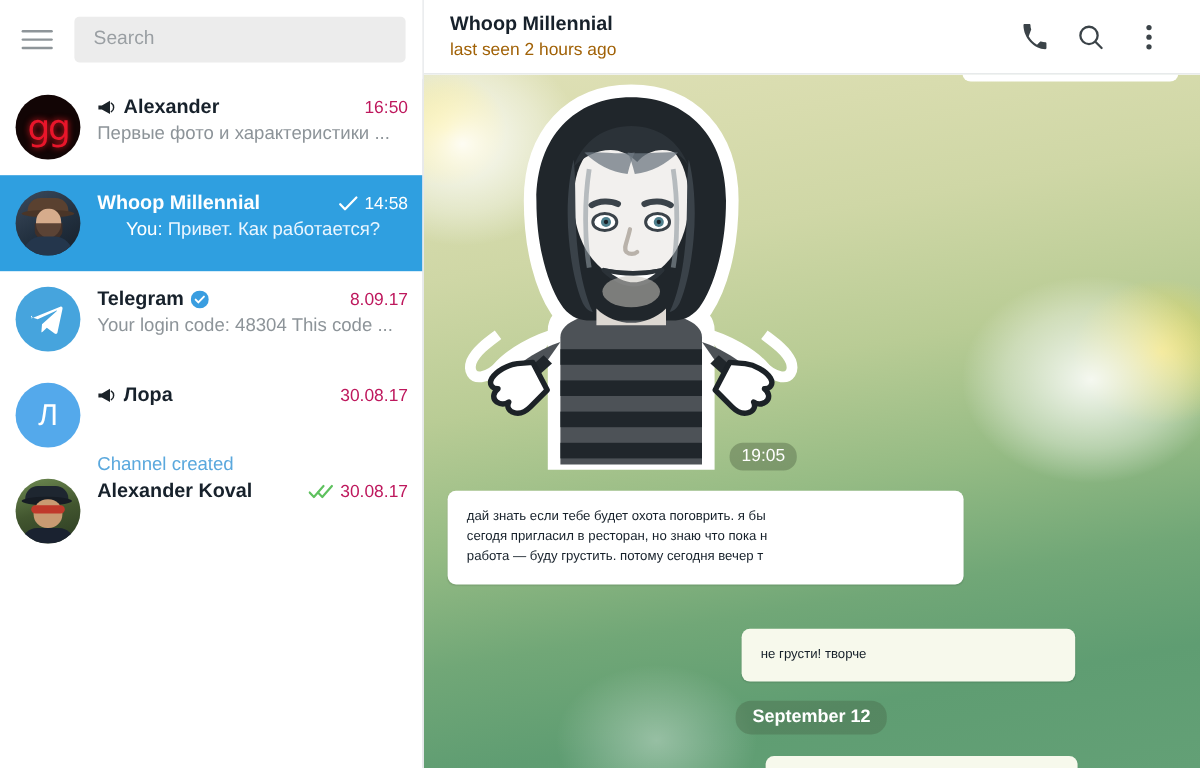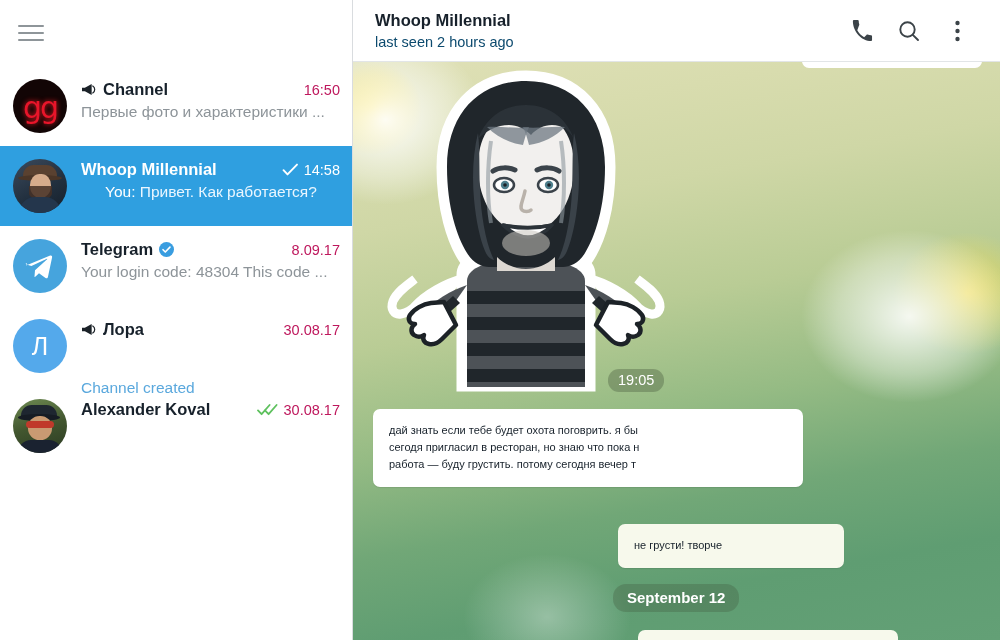--- a/index.html
+++ b/index.html
@@ -128,21 +128,21 @@
   
   #chat-pane { flex:1; position:relative; display:flex; flex-direction:column;
     overflow:hidden; background:#fff; }
   #chat-header {
     height:62px; flex:0 0 62px; background:#fff; display:flex; align-items:center;
     padding:0 22px 0 22px; border-bottom:1px solid #e2e5e7;
     position:relative; z-index:3;
   }
   #chat-header-info { flex:1; min-width:0; }
   #chat-title { font-size:16.5px; font-weight:bold; color:#17212b; line-height:1.2; }
-  #chat-status { font-size:14.5px; color:#0c4a6e; margin-top:3px; }
+  #chat-status { font-size:14.5px; color:#a16207; margin-top:3px; }
   .hdr-btn { width:42px; height:42px; display:flex; align-items:center;
     justify-content:center; cursor:pointer; margin-left:6px; }
   .hdr-btn svg { display:block; }
 
   
   #chat-scroll { flex:1; position:relative; overflow:hidden; }
   #chat-bg {
     position:absolute; inset:0;
     background:
       radial-gradient(ellipse 150px 120px at 86% 44%, rgba(255,255,255,.88) 0%, rgba(255,255,255,.35) 48%, rgba(255,255,255,0) 72%),
@@ -184,21 +184,21 @@
   .bubble {
     position:absolute; background:#ffffff; border-radius:7px;
     padding:13px 16px 14px; font-size:11px; color:#16202a; line-height:1.55;
     box-shadow:0 1px 1px rgba(0,0,0,.09);
   }
   #bubble-in {
     left:20px; top:347px; width:430px;
   }
   #bubble-in .line { white-space:nowrap; }
   #bubble-out {
-    left:265px; top:462px; width:226px; background:#f7f9ec;
+    left:265px; top:462px; width:278px; background:#f7f9ec;
   }
   #date-divider {
     position:absolute; left:260px; top:522px;
     background:rgba(70,95,65,.35); color:#fff; font-weight:bold;
     font-size:15px; padding:5px 14px 6px; border-radius:13px;
   }
   #bubble-out2 {
     left:285px; top:568px; width:260px; background:#f7f9ec;
     padding:13px 16px 20px; border-radius:7px 7px 0 0;
   }
@@ -208,38 +208,41 @@
 
 <div id="app">
 
   <div id="sidebar">
 
     <div id="sidebar-header">
       <div id="hamburger">
         <span></span>
           <span></span>
           <span></span>
+      </div>
+      <div id="search-box">
+        <input id="search-input" type="text" placeholder="Search" style="">
       </div>
     </div>
 
     <div id="chat-list">
 
       <div class="chat-row">
         <div class="avatar av-gg">
           <span class="gg">gg</span>
         </div>
         <div class="chat-body">
           <div class="chat-top">
             <span class="mega-icon">
               <svg viewBox="0 0 16 14">
                   <path d="M1 5.2h3.1L11.4 1v12L4.1 8.8H1z" fill="#1b2228"></path>
                   <path d="M12.6 3.2c1.3.9 2.1 2.3 2.1 3.8s-.8 2.9-2.1 3.8" stroke="#1b2228" stroke-width="1.3" fill="none" stroke-linecap="round"></path>
                 </svg>
             </span>
-            <span class="chat-name">Channel</span>
+            <span class="chat-name">Alexander</span>
             <span class="chat-meta">
               <span class="chat-time">16:50</span>
             </span>
           </div>
           <div class="chat-preview">Первые фото и характеристики ...</div>
         </div>
       </div>
 
       <div class="chat-row active">
         <div class="avatar av-photo1">

